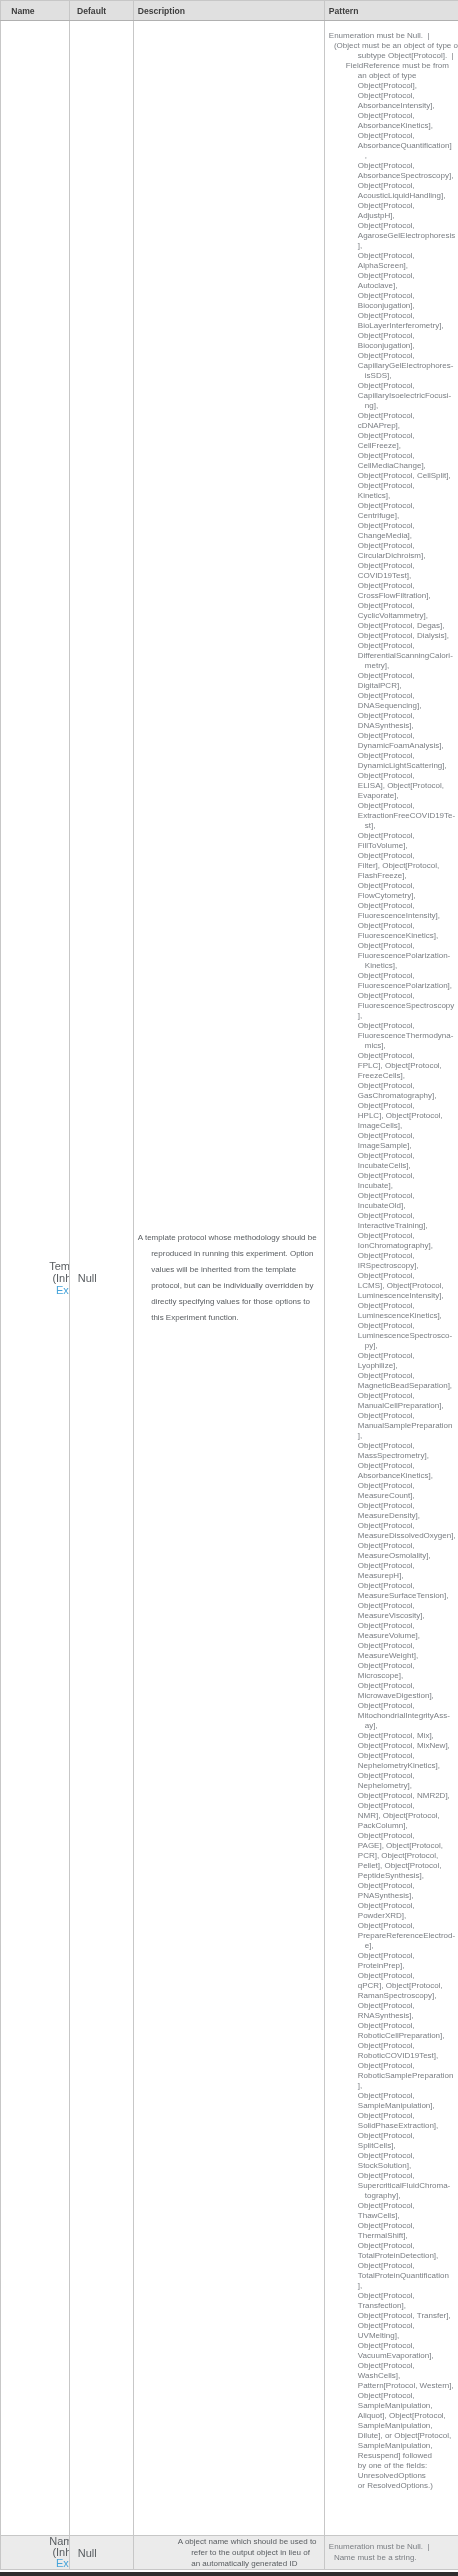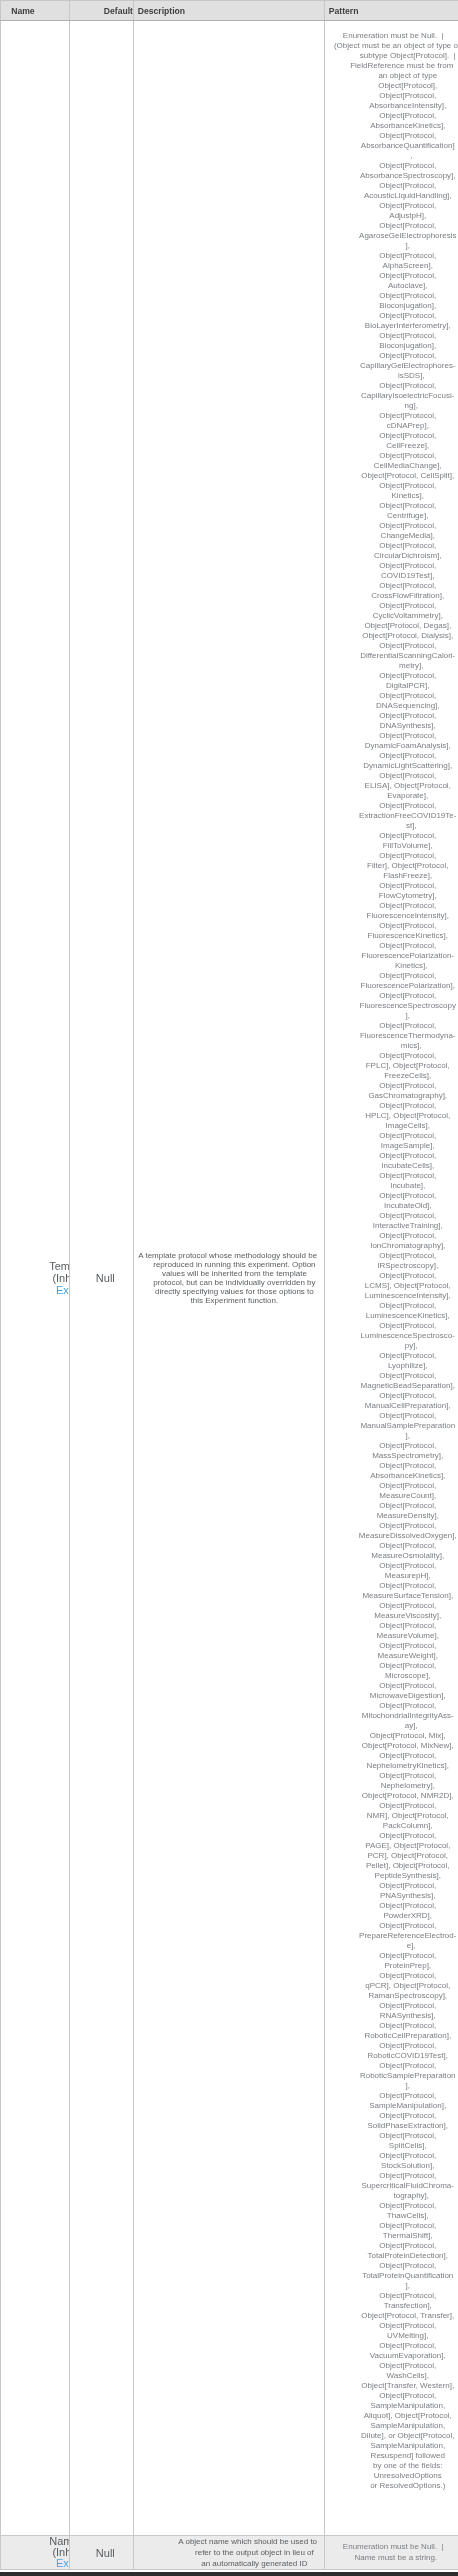--- a/index.html
+++ b/index.html
@@ -11,33 +11,33 @@
   table{border-collapse:collapse;table-layout:fixed;width:458px;}
   table, th, td{border:0.6px solid #c7c7c7;}
   table{border-color:#9d9d9d;}
   th{
     background:var(--header_bg,#e0e0e0);
     height:19px;font-size:8.6px;font-weight:bold;color:#3e3e3e;
     text-align:left;vertical-align:middle;padding:0;
     border-bottom:0.6px solid #b0b0b0;
   }
   th .hpad{padding-left:10.2px;}
-  th.c-default .hpad{padding-left:7px;text-align:right;}
+  th.c-default .hpad{padding-left:7px;}
   th.c-desc .hpad, th.c-pattern .hpad{padding-left:3.8px;}
-  td{padding:0;vertical-align:middle;overflow:hidden;text-align:center;}
+  td{padding:0;vertical-align:middle;overflow:hidden;}
   tr.row1{height:2515px;}
   tr.row2{height:34px;}
   tr.row2 td{background:var(--row2_bg,#ebebeb);}
   .nameblock{font-size:11px;line-height:12px;color:#595d61;white-space:nowrap;padding-left:38px;}
   .nameblock .nm{padding-left:10.2px;}
   .nameblock .inh{padding-left:13.4px;}
   .nameblock .lnk{padding-left:17px;color:var(--link,#47a4da);text-decoration:none;display:block;cursor:pointer;}
   .defval{padding-left:7.7px;font-size:11px;color:#595d61;}
   .descwrap{padding:0 6.4px 0 3.8px;}
-  .desc{font-size:8px;line-height:9px;color:#595d61;padding-left:13.4px;text-indent:-13.4px;}
+  .desc{font-size:8px;line-height:16px;color:#595d61;padding-left:13.4px;text-indent:-13.4px;}
   td.pattern-cell{vertical-align:top;padding:10.2px 1.3px 0 3.8px;}
   tr.row2 td.pattern-cell{vertical-align:middle;padding-top:0;}
   .plines{font-size:8px;line-height:10px;color:#7a7e83;}
   tr.row1 .plines{height:2495px;overflow:hidden;}
   tr.row2 .plines{line-height:10.2px;}
   .ln{white-space:pre;}
   .ln.i0{padding-left:0;}
   .ln.i1{padding-left:5.1px;}
   .ln.i2{padding-left:17px;}
   .ln.i3{padding-left:29px;}
@@ -320,21 +320,21 @@
             <div class="ln i3">],</div>
             <div class="ln i3">Object[Protocol,</div>
             <div class="ln i3">Transfection],</div>
             <div class="ln i3">Object[Protocol, Transfer],</div>
             <div class="ln i3">Object[Protocol,</div>
             <div class="ln i3">UVMelting],</div>
             <div class="ln i3">Object[Protocol,</div>
             <div class="ln i3">VacuumEvaporation],</div>
             <div class="ln i3">Object[Protocol,</div>
             <div class="ln i3">WashCells],</div>
-            <div class="ln i3">Object[Transfer, Western],</div>
+            <div class="ln i3">Pattern[Protocol, Western],</div>
             <div class="ln i3">Object[Protocol,</div>
             <div class="ln i3">SampleManipulation,</div>
             <div class="ln i3">Aliquot], Object[Protocol,</div>
             <div class="ln i3">SampleManipulation,</div>
             <div class="ln i3">Dilute], or Object[Protocol,</div>
             <div class="ln i3">SampleManipulation,</div>
             <div class="ln i3">Resuspend] followed</div>
             <div class="ln i3">by one of the fields:</div>
             <div class="ln i3">UnresolvedOptions</div>
             <div class="ln i3">or ResolvedOptions.)</div>

